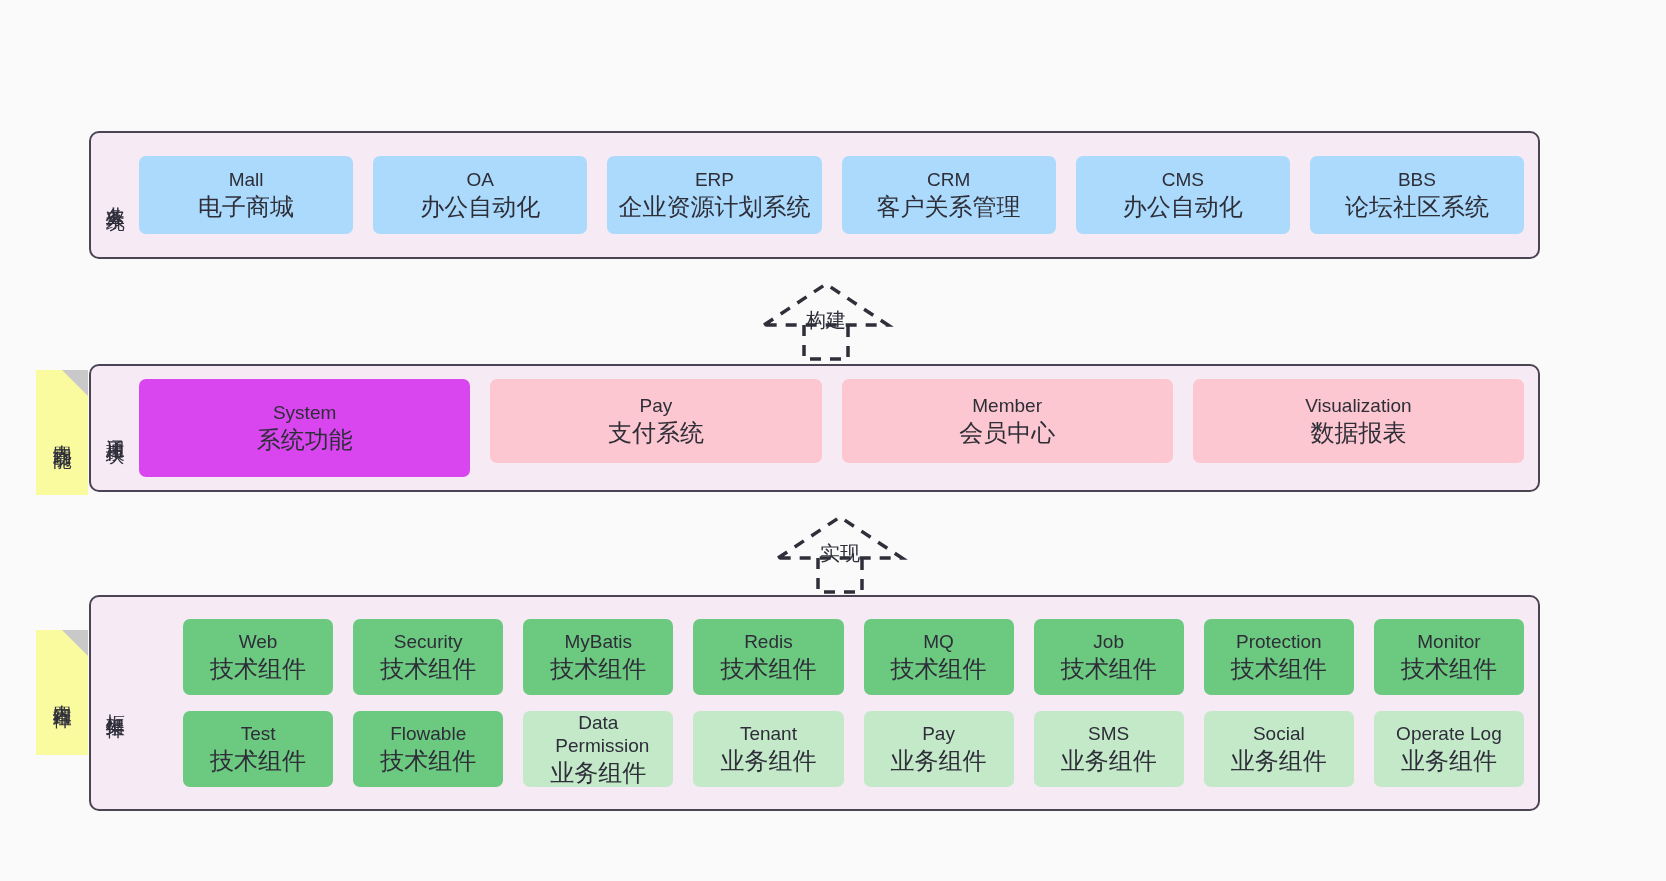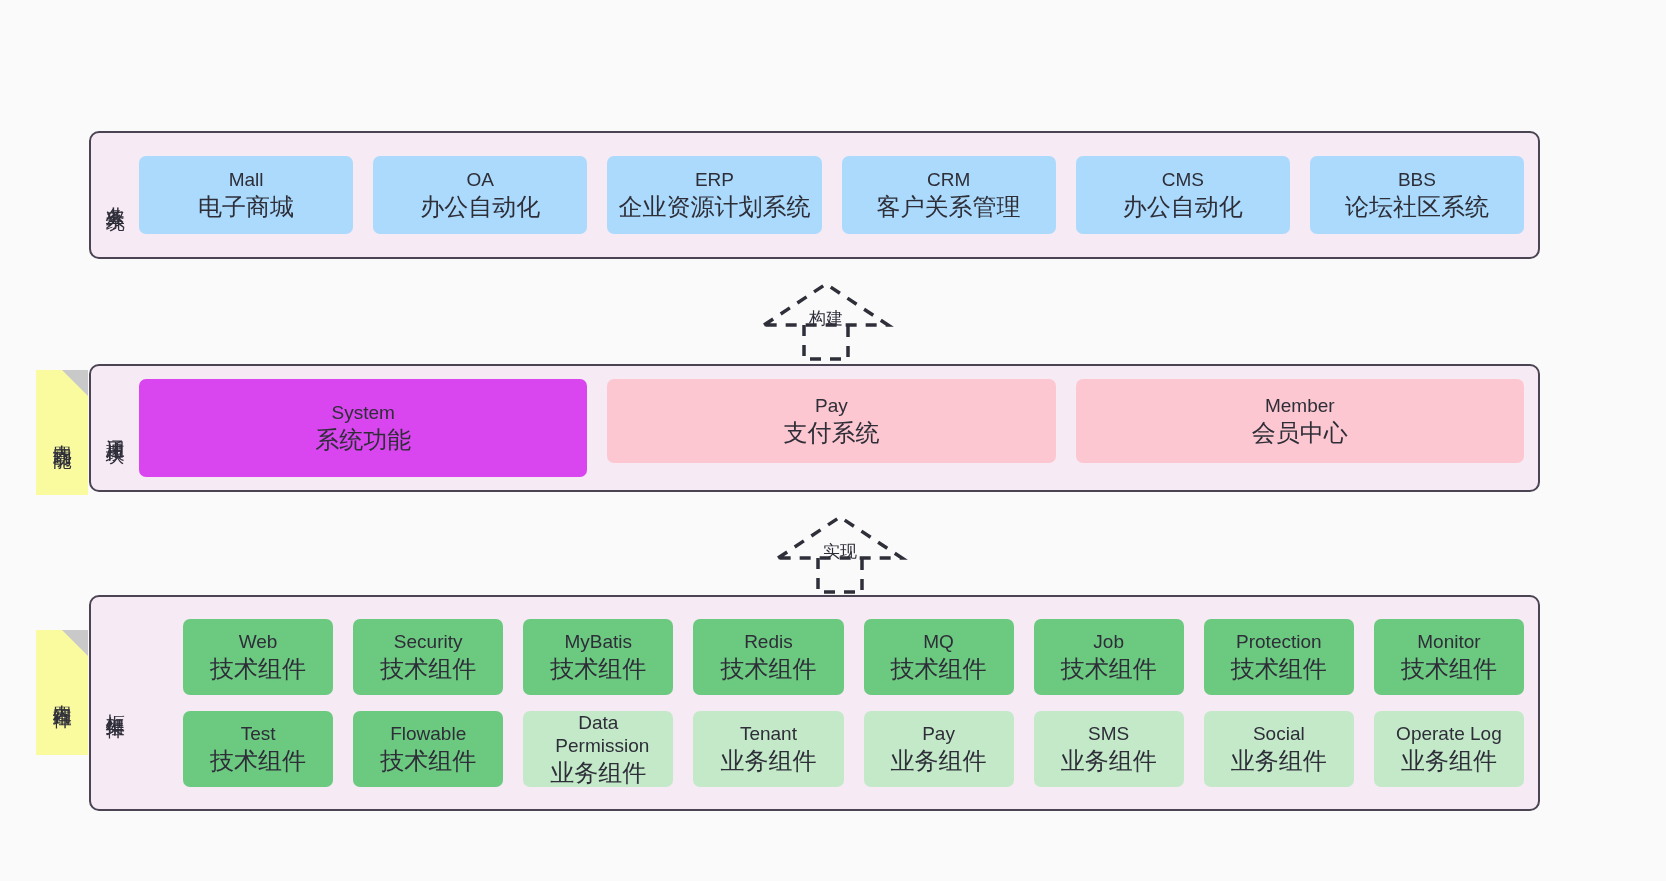--- a/index.html
+++ b/index.html
@@ -121,21 +121,21 @@
     position: absolute;
   }
   .connector svg {
     display: block;
     overflow: visible;
   }
   .connector .conn-label {
     position: absolute;
     left: 50%;
     transform: translateX(-50%);
-    font-size: 17px;
+    font-size: 20px;
     color: #2f2f3a;
     background: transparent;
     white-space: nowrap;
   }
 </style>
 </head>
 <body>
 
 <div id="canvas">
 
@@ -193,20 +193,24 @@
           <span class="node-sub">系统功能</span>
         </div>
         <div class="node pink">
           <span class="node-name">Pay</span>
           <span class="node-sub">支付系统</span>
         </div>
         <div class="node pink">
           <span class="node-name">Member</span>
           <span class="node-sub">会员中心</span>
         </div>
+        <div class="node pink">
+          <span class="node-name">Visualization</span>
+          <span class="node-sub">数据报表</span>
+        </div>
       </div>
     </div>
   </div>
 
   <div class="connector" style="left:770px; top:495px; width:180px; height:82px;">
     <svg width="180" height="82" viewBox="0 0 180 82">
       <path d="M 8 46 L 70 5 L 132 46 Z" fill="#fafafa" stroke="#2f2f3a" stroke-width="3.5" stroke-dasharray="11 9" stroke-linejoin="miter"></path>
       <path d="M 48 46 L 48 80 L 92 80 L 92 46" fill="none" stroke="#2f2f3a" stroke-width="3.5" stroke-dasharray="11 9"></path>
     </svg>
     <span class="conn-label" style="top:28px; left:70px;">实现</span>

